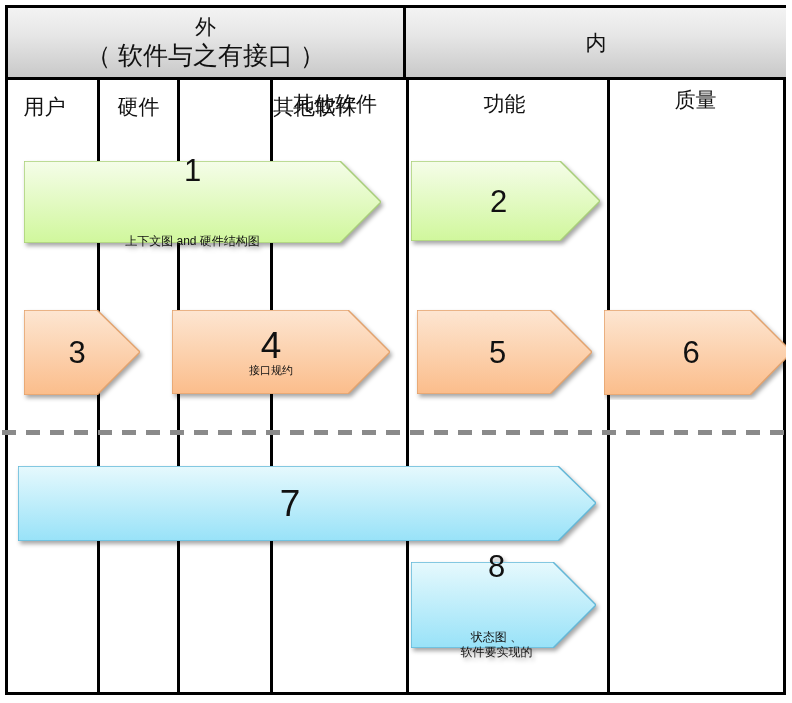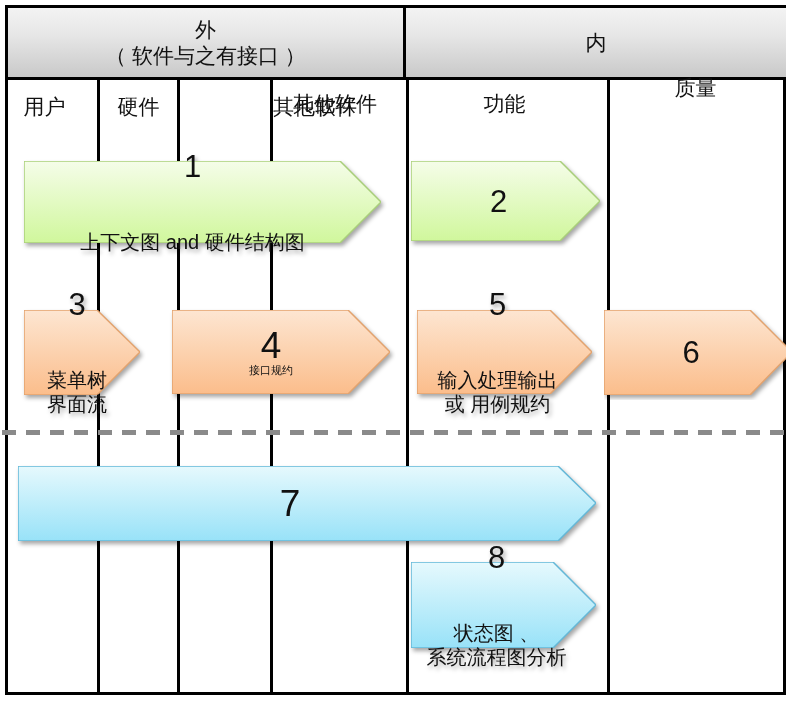--- a/index.html
+++ b/index.html
@@ -42,21 +42,21 @@
     display: flex;
     flex-direction: column;
     align-items: center;
     justify-content: center;
     line-height: 1.22;
   }
   .header-band.left  { left: 0;     width: 398px; border-right: 3px solid #000000; }
   .header-band.right { left: 398px; width: 380px; }
 
   .hdr-line1 { font-size: 21px; color: #111111; }
-  .hdr-line2 { font-size: 21px; color: #111111; }
+  .hdr-line2 { font-size: 25px; color: #111111; }
 
   
   .vrule {
     position: absolute;
     top: 72px;
     bottom: 0;
     width: 3px;
     background: #000000;
   }
 
@@ -116,21 +116,21 @@
     position: relative;
     z-index: 2;
     display: flex;
     align-items: baseline;
     justify-content: center;
     gap: 22px;
   }
 
   .num-lg { font-size: 31px; }
   .num-xl { font-size: 37px; }
-  .txt-md { font-size: 20px; margin-top: 48px; }
+  .txt-md { font-size: 12px; margin-top: 48px; }
   .txt-lg { font-size: 11px; }
 
   .shift-left { padding-right: 20px; }
   .shift-left-sm { padding-right: 14px; }
   .shift-left-xs { padding-right: 10px; }
 </style>
 </head>
 <body>
 
 <div id="canvas">
@@ -152,21 +152,21 @@
     <div class="vrule" style="left:599px;"></div>
 
     <div class="sub-label" style="left:0px;   width:73px;">用户</div>
     <div class="sub-label" style="left:92px;  width:77px;text-align:center;">硬件</div>
     <div class="sub-label" style="left:265px;">其他软件</div>
 
   </div>
 
   <div class="sub-label" style="left:267px; top:85px; width:136px;">其他软件</div>
   <div class="sub-label" style="left:404px; top:85px; width:201px;">功能</div>
-  <div class="sub-label" style="left:605px; top:69px; width:181px;">质量</div>
+  <div class="sub-label" style="left:605px; top:81px; width:181px;">质量</div>
 
   <div class="dashed-divider"></div>
 
   <div class="arrow" style="left:24px; top:161px; width:357px; height:82px;">
     <svg class="body" viewBox="0 0 357 82" preserveAspectRatio="none">
       <defs>
         <linearGradient id="gGreen1" x1="0" y1="0" x2="0" y2="1">
           <stop offset="0%" stop-color="#f5fde9"></stop>
             <stop offset="100%" stop-color="#d0f79c"></stop>
         </linearGradient>
@@ -194,22 +194,20 @@
     <svg class="body" viewBox="0 0 116 85" preserveAspectRatio="none">
       <defs>
         <linearGradient id="gOr3" x1="0" y1="0" x2="0" y2="1">
           <stop offset="0%" stop-color="#fde6d2"></stop>
             <stop offset="100%" stop-color="#fbbd8b"></stop>
         </linearGradient>
       </defs>
       <polygon points="0,0 73,0 116,42 73,85 0,85" fill="url(#gOr3)" stroke="#e3a36e" stroke-width="1.5"></polygon>
     </svg>
     <div class="num num-lg shift-left-xs">3</div>
-    <div class="label txt-md shift-left-xs">菜单树
-界面流</div>
   </div>
 
   <div class="arrow" style="left:172px; top:310px; width:218px; height:84px;">
     <svg class="body" viewBox="0 0 218 84" preserveAspectRatio="none">
       <defs>
         <linearGradient id="gOr4" x1="0" y1="0" x2="0" y2="1">
           <stop offset="0%" stop-color="#fde6d2"></stop>
             <stop offset="100%" stop-color="#fbbd8b"></stop>
         </linearGradient>
       </defs>
@@ -223,22 +221,20 @@
     <svg class="body" viewBox="0 0 175 84" preserveAspectRatio="none">
       <defs>
         <linearGradient id="gOr5" x1="0" y1="0" x2="0" y2="1">
           <stop offset="0%" stop-color="#fde6d2"></stop>
             <stop offset="100%" stop-color="#fbbd8b"></stop>
         </linearGradient>
       </defs>
       <polygon points="0,0 133,0 175,42 133,84 0,84" fill="url(#gOr5)" stroke="#e3a36e" stroke-width="1.5"></polygon>
     </svg>
     <div class="num num-lg shift-left-sm">5</div>
-    <div class="label txt-md shift-left-sm">输入处理输出
-或 用例规约</div>
   </div>
 
   <div style="position:absolute; left:604px; top:305px; width:182px; height:95px; overflow:hidden;">
     <div class="arrow" style="left:0px; top:5px; width:188px; height:85px;">
       <svg class="body" viewBox="0 0 188 85" preserveAspectRatio="none">
         <defs>
           <linearGradient id="gOr6" x1="0" y1="0" x2="0" y2="1">
             <stop offset="0%" stop-color="#fde6d2"></stop>
               <stop offset="100%" stop-color="#fbbd8b"></stop>
           </linearGradient>
@@ -269,16 +265,16 @@
       <defs>
         <linearGradient id="gBl8" x1="0" y1="0" x2="0" y2="1">
           <stop offset="0%" stop-color="#e6f9fd"></stop>
             <stop offset="100%" stop-color="#98e2f8"></stop>
         </linearGradient>
       </defs>
       <polygon points="0,0 142,0 185,43 142,86 0,86" fill="url(#gBl8)" stroke="#63b8d8" stroke-width="1.5"></polygon>
     </svg>
     <div class="num num-lg shift-left-sm">8</div>
     <div class="label txt-md shift-left-sm">状态图 、
-系统流程图分析</div>
+软件要实现的</div>
   </div>
 
 </div>
 
 </body></html>

